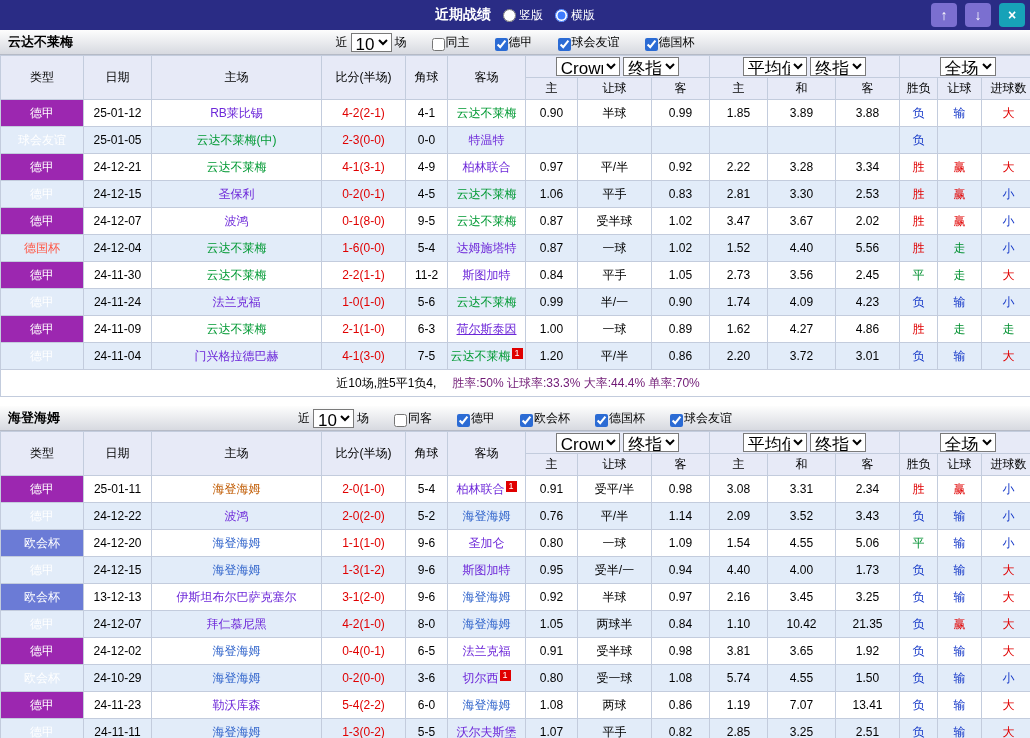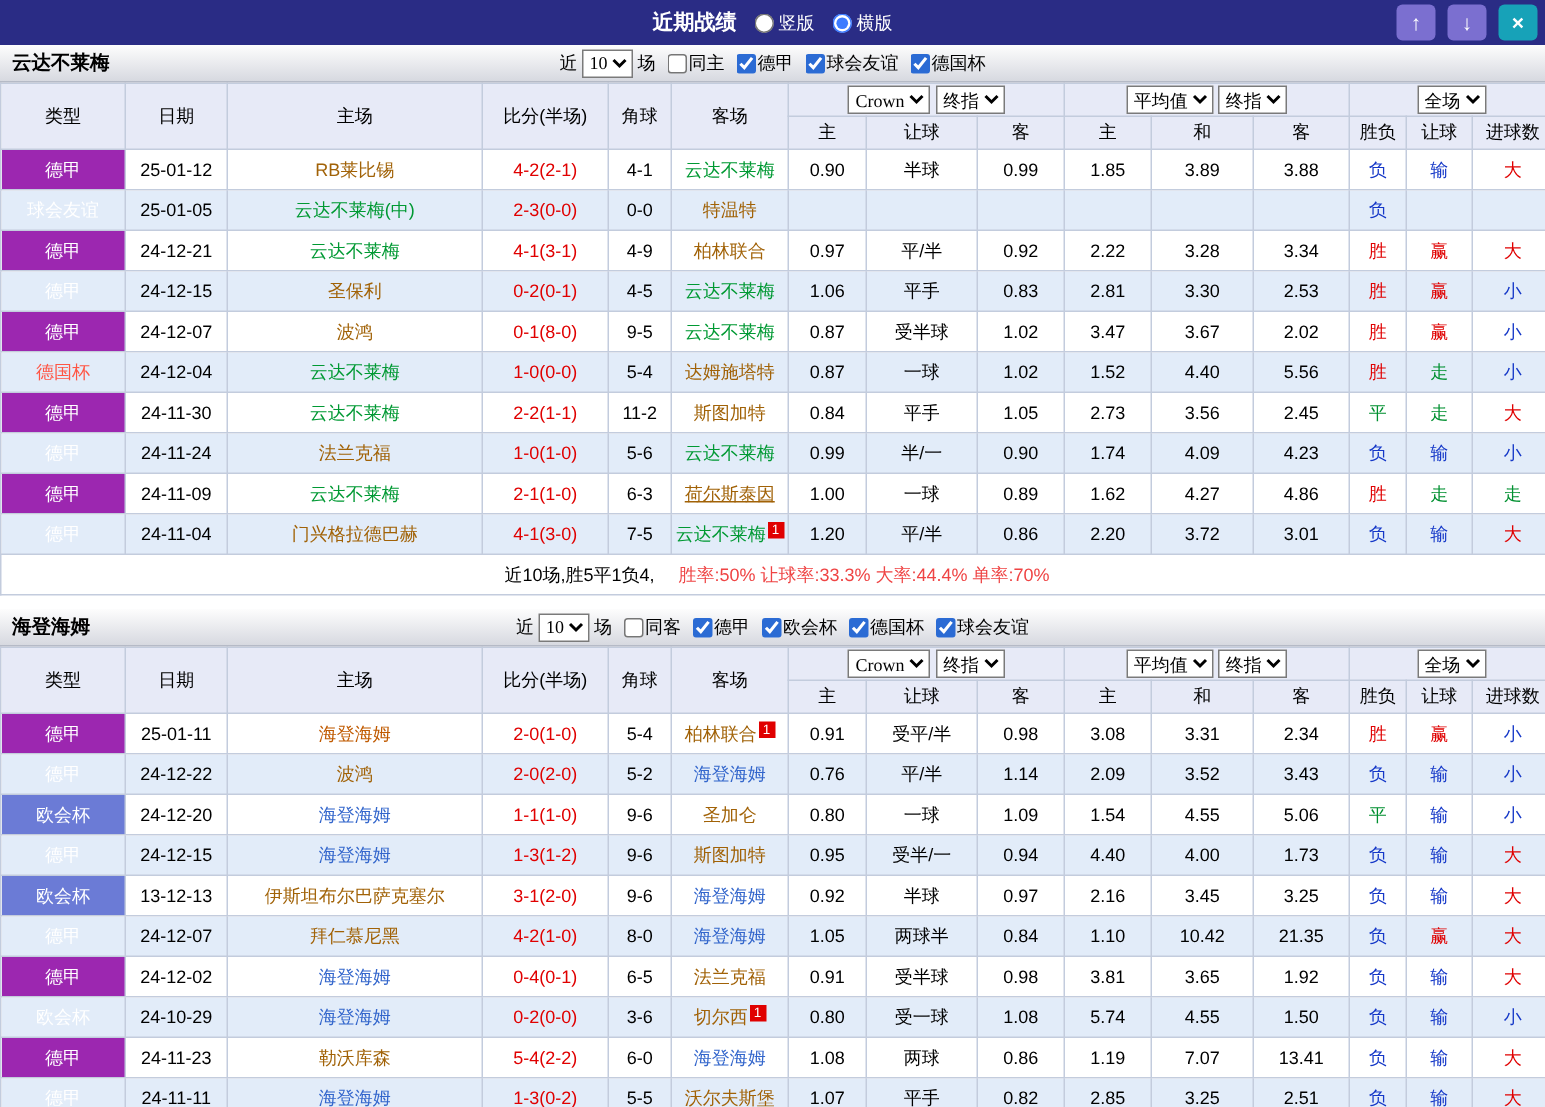--- a/index.html
+++ b/index.html
@@ -13,23 +13,23 @@
   .win-buttons{position:absolute;right:5px;top:3px;display:flex;gap:8px}
   .wbtn{width:26px;height:24px;border:none;border-radius:4px;color:#fff;font-size:14px;line-height:24px;text-align:center;padding:0;cursor:pointer;font-weight:bold}
   .wbtn.purple{background:#7B6FD0}
   .wbtn.teal{background:#17A2B8}
 
   
   .section + .section{margin-top:9px}
   .secbar{position:relative;height:24px;display:flex;align-items:center;justify-content:center;background:linear-gradient(#fdfdfd,#d7d9e0);border-bottom:1px solid #b5bac6}
   .secteam{position:absolute;left:8px;font-weight:bold;font-size:13px}
   .filter{display:inline-flex;align-items:center;gap:3px}
-  .filter .cb{display:inline-flex;align-items:center;gap:1px;margin-left:5px;cursor:pointer}
+  .filter .cb{display:inline-flex;align-items:flex-end;gap:1px;margin-left:22px;cursor:pointer}
   .filter input[type=checkbox]{accent-color:#2B6BD4;margin:0;width:13px;height:13px}
-  .sel{font-size:12px;height:19px;border:1px solid #7a7a7a;background:#fff;font-family:Liberation Serif, serif;max-width:64px}
+  .sel{font-size:17px;height:19px;border:1px solid #7a7a7a;background:#fff;font-family:Liberation Sans, sans-serif;max-width:64px}
 
   
   .grid{width:1030px;table-layout:fixed;border-collapse:collapse}
   .grid th,.grid td{border:1px solid #C3CCDD;text-align:center;height:26px;padding:0 1px;overflow:hidden;white-space:nowrap}
   .grid thead th{background:#E7EAF7;font-weight:normal;height:21px}
   .selcell{padding:1px}
   tbody tr.stripe td{background:#E2ECF9}
   tbody td.blank{background:#fff}
 
   
@@ -39,26 +39,26 @@
   .lg-uecl{background:#6B7BD6;color:#fff}
 
   
   .score{color:#E00000}
   .t-red{color:#E00000}
   .t-blue{color:#1538C8}
   .t-green{color:#009030}
   .t-teamgreen{color:#009933}
   .t-teamblue{color:#3366CC}
   .t-teamorange{color:#C05A00}
-  .t-plain{color:#a16207}
+  .t-plain{color:#6d28d9}
   .u{text-decoration:underline}
   .redcard{display:inline-block;background:#E00000;color:#fff;font-size:9px;line-height:11px;min-width:9px;padding:0 1px;margin-left:1px;vertical-align:top}
 
   .sum{height:25px;background:#fff}
-  .sumstats{color:#ef4444;margin-left:16px}
+  .sumstats{color:#701a75;margin-left:16px}
 </style>
 </head>
 <body>
 
 <div class="titlebar">
   <span class="title">近期战绩</span>
   <label class="view-option">
     <input type="radio" name="viewmode" style="">
     <span>竖版</span>
   </label>
@@ -224,21 +224,21 @@
             <td class="">3.67</td>
             <td class="">2.02</td>
             <td class="t-red">胜</td>
             <td class="t-red">赢</td>
             <td class="t-blue">小</td>
           </tr>
           <tr class="row stripe">
             <td class="lg-dfb">德国杯</td>
             <td>24-12-04</td>
             <td><span class="t-teamgreen">云达不莱梅</span></td>
-            <td class="score">1-0(0-0)</td>
+            <td class="score">1-6(0-0)</td>
             <td>5-4</td>
             <td><span class="t-plain">达姆施塔特</span></td>
             <td class="">0.87</td>
             <td class="">一球</td>
             <td class="">1.02</td>
             <td class="">1.52</td>
             <td class="">4.40</td>
             <td class="">5.56</td>
             <td class="t-red">胜</td>
             <td class="t-green">走</td>

